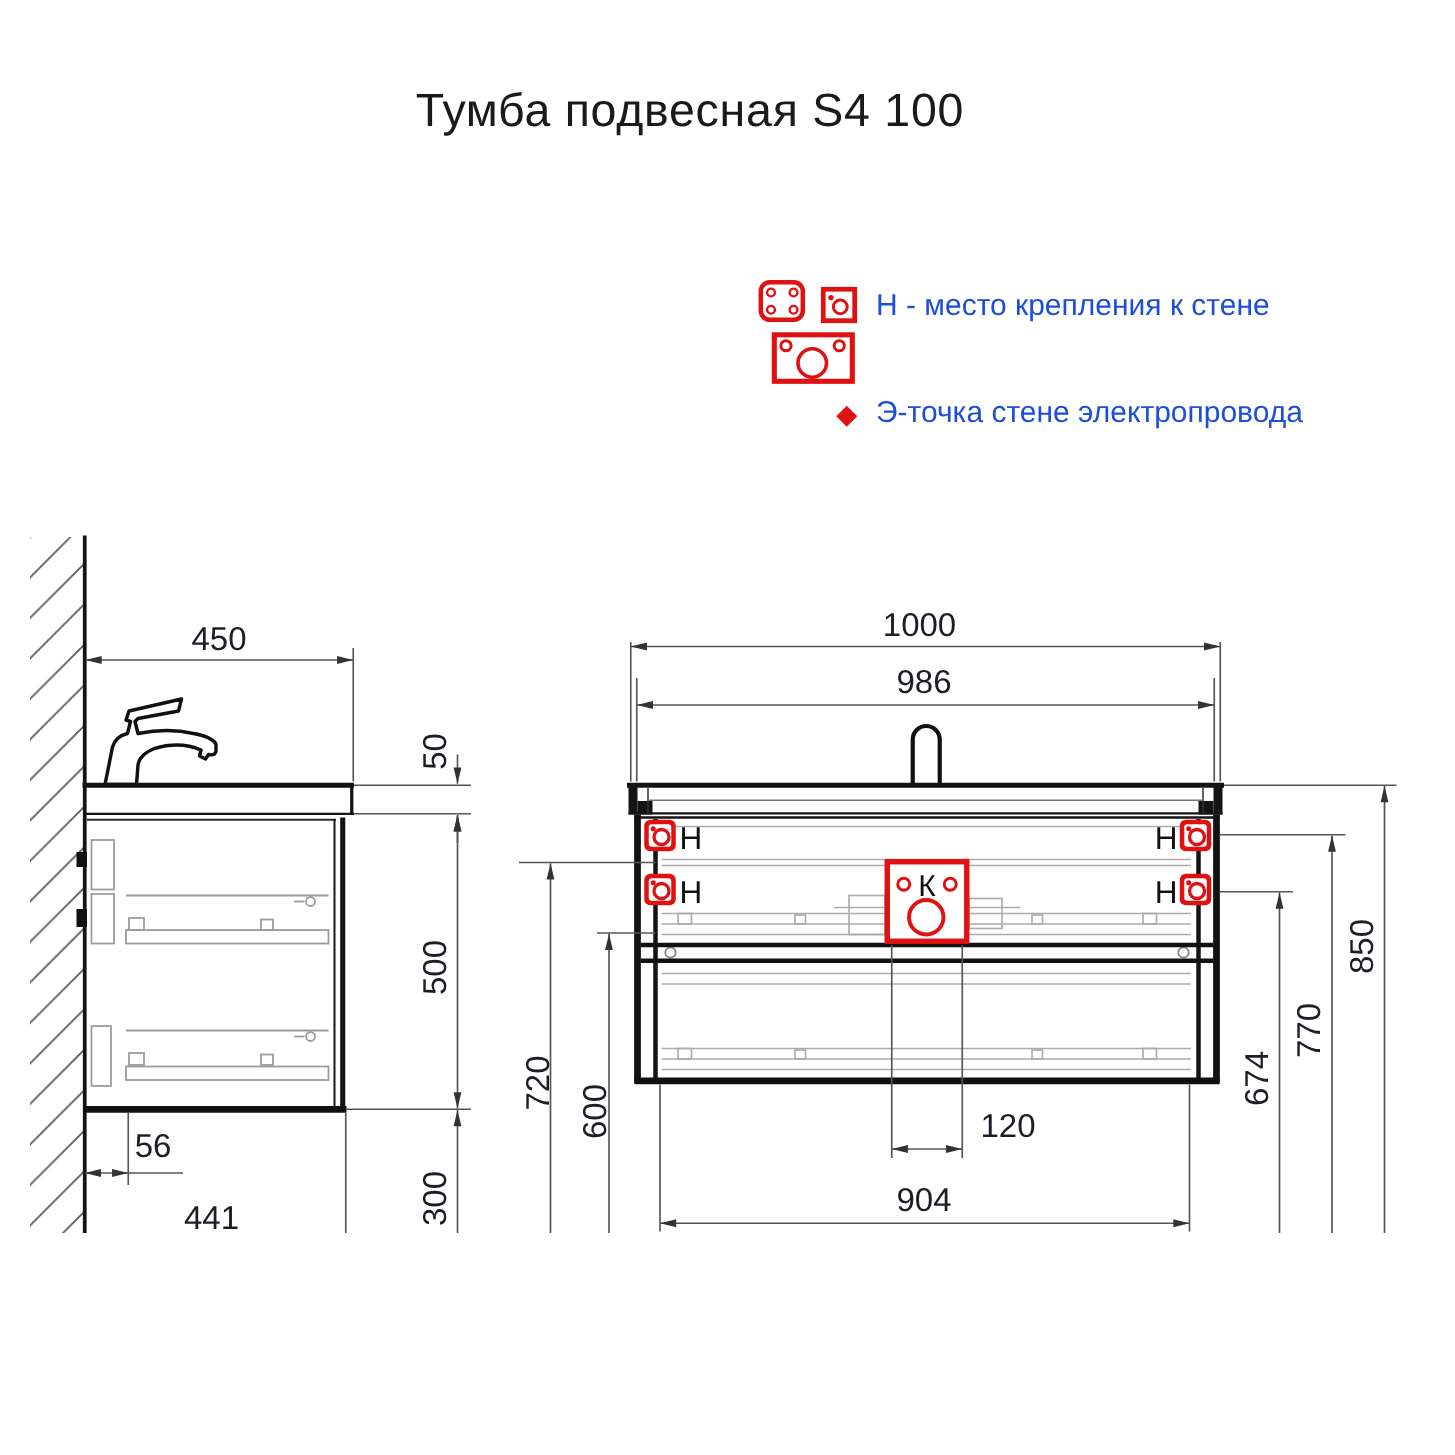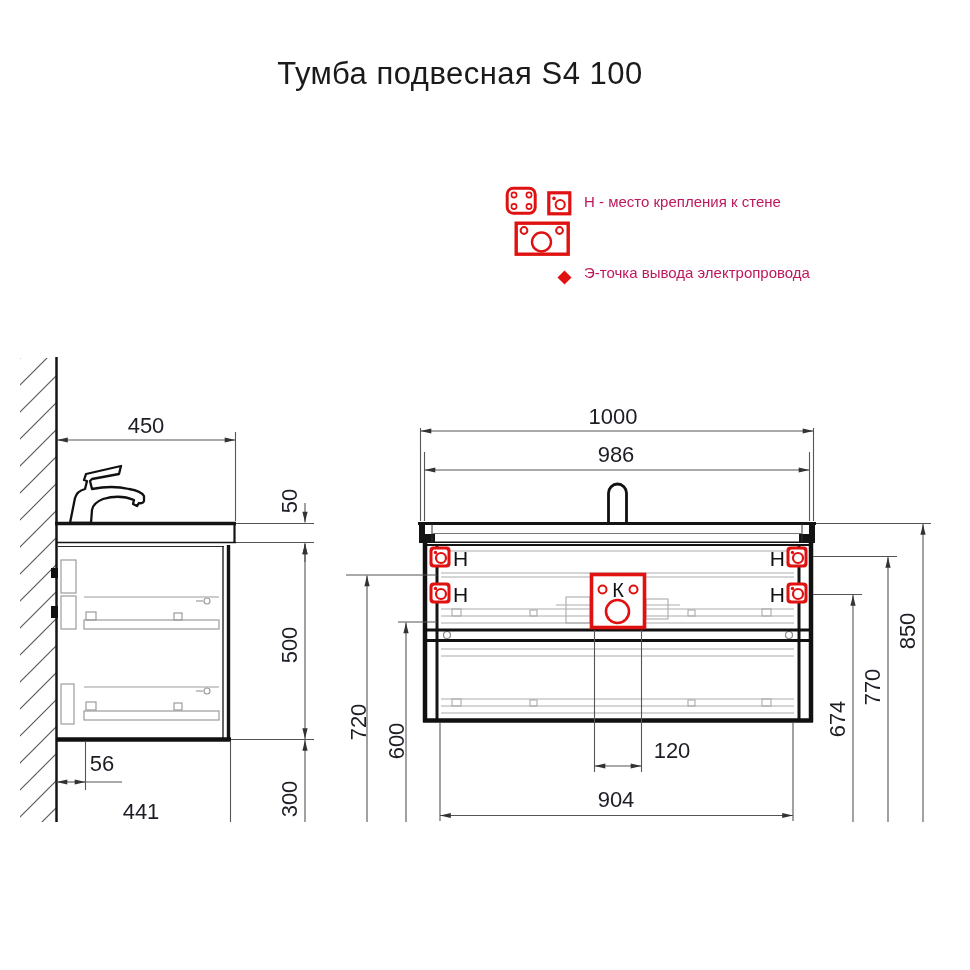--- a/index.html
+++ b/index.html
@@ -1,20 +1,20 @@
 <!DOCTYPE html>
 <html><head>
 <meta charset="utf-8">
 <style>
   html,body{margin:0;padding:0;background:#ffffff;}
   .canvas{position:relative;width:970px;height:822px;background:#ffffff;overflow:hidden;
           font-family:"Liberation Sans",sans-serif;}
   .title{position:absolute;left:0;top:56px;width:920px;text-align:center;
          font-size:31px;color:#1a1a1a;letter-spacing:0.5px;}
-  .legend-label{position:absolute;font-size:15px;color:#be185d;white-space:nowrap;}
+  .legend-label{position:absolute;font-size:20px;color:#1d4ed8;white-space:nowrap;}
   .legend-icon{position:absolute;}
   svg text{font-family:"Liberation Sans",sans-serif;fill:#1d1d26;font-size:22px;}
   svg .klabel{font-size:20px;fill:#111;}
   svg .hlabel{font-size:21px;fill:#111;}
 </style>
 </head>
 <body>
 
 <div class="canvas">
 
@@ -37,21 +37,21 @@
   <svg class="legend-icon" style="left:514px;top:221px" width="57" height="37">
     <rect x="2.2" y="2.2" width="52" height="31" fill="#fff" stroke="#e01111" stroke-width="3.4"></rect>
     <circle cx="27.5" cy="21" r="9.5" fill="#fff" stroke="#e01111" stroke-width="2.4"></circle>
     <circle cx="10" cy="9.5" r="3.4" fill="#fff" stroke="#e01111" stroke-width="2"></circle>
     <circle cx="45.5" cy="9.5" r="3.4" fill="#fff" stroke="#e01111" stroke-width="2"></circle>
   </svg>
 
   <svg class="legend-icon" style="left:556px;top:269px" width="17" height="17">
     <path d="M8.5,1.5 L15.5,8.5 L8.5,15.5 L1.5,8.5 Z" fill="#e01111"></path>
   </svg>
-  <div class="legend-label" style="left:584px;top:264px">Э-точка вывода электропровода</div>
+  <div class="legend-label" style="left:584px;top:264px">Э-точка стене электропровода</div>
 
   <svg width="970" height="970" style="position:absolute;left:0;top:0">
     <defs>
       <pattern id="hatch" patternUnits="userSpaceOnUse" width="27" height="27">
         <path d="M-7,7 L7,-7 M0,27 L27,0 M20,34 L34,20" stroke="#5a5a5a" stroke-width="1.2" fill="none"></path>
       </pattern>
       <marker id="arw" viewBox="0 0 12 7" markerWidth="12" markerHeight="7" refX="11.4" refY="3.5" orient="auto-start-reverse" markerUnits="userSpaceOnUse">
         <path d="M11.4,3.5 L0.6,0.9 L0.6,6.1 Z" fill="#333"></path>
       </marker>
     </defs>

